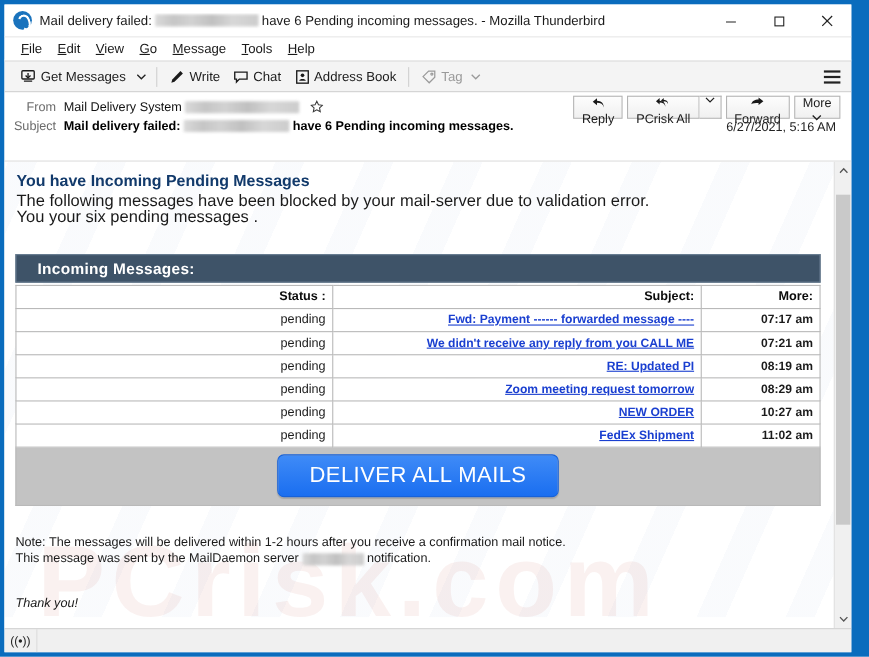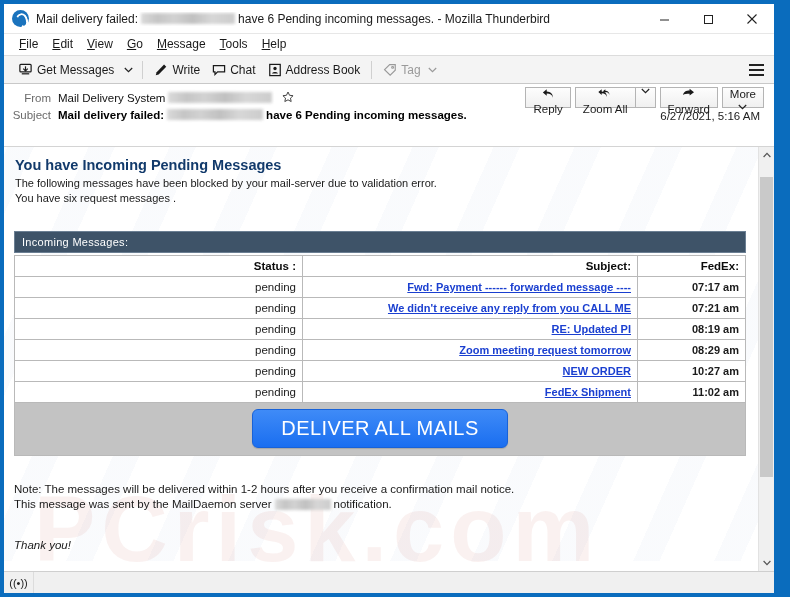--- a/index.html
+++ b/index.html
@@ -188,32 +188,32 @@
     font-weight: bold; pointer-events: none;
     white-space: nowrap; z-index: 0;
   }
   #content { position: relative; z-index: 1; }
 
   #mail-title {
     font-size: 14.5px; font-weight: bold; color: #123a6b;
     margin: 0 0 3px 1px;
   }
   .mail-p {
-    font-size: 11px; color: #1a1a1a; margin: 0 0 1px 1px;
+    font-size: 15px; color: #1a1a1a; margin: 0 0 1px 1px;
     line-height: 14px;
   }
 
   
   #tbl-outer { margin-top: 26px; }
   #tbl-head-bar {
     background: #3e5368;
     border: 1px solid #6b7f93;
     color: #ffffff;
-    font-size: 11px; font-weight: normal;
-    padding: 4px 7px;
+    font-size: 14px; font-weight: bold;
+    padding: 4px 19px;
     letter-spacing: .3px;
   }
   table#msgtbl {
     width: 100%; border-collapse: collapse;
     table-layout: fixed;
     margin-top: 2px;
     font-size: 11.5px;
   }
   #msgtbl th, #msgtbl td {
     border: 1px solid #b9b9b9;
@@ -411,21 +411,21 @@
           </span>
           <span>Reply</span>
         </div>
         <div class="rbtn">
           <span>
             <svg width="14" height="11" viewBox="0 0 16 12">
               <path d="M4.2 1 L0.4 4.4 L4.2 7.8 V5.6 C7.6 5.6 9.6 7 10.1 10 C10.3 5.9 8 4 4.2 3.7 Z" fill="#1a1a1a"></path>
               <path d="M8.4 1 L5.6 3.5 L8.4 6 V4.3 C11 4.3 12.6 5.4 13 7.8 C13.2 4.5 11.4 3 8.4 2.8 Z" fill="#1a1a1a"></path>
             </svg>
           </span>
-          <span>Zoom All</span>
+          <span>PCrisk All</span>
         </div>
         <div class="rbtn attached">
           <svg width="9" height="6" viewBox="0 0 9 6">
               <path d="M0.8 1 L4.5 4.6 L8.2 1" fill="none" stroke="#222" stroke-width="1.2"></path>
             </svg>
         </div>
         <div class="rbtn">
           <span>
             <svg width="13" height="11" viewBox="0 0 14 12">
               <path d="M1 7.5 C1.6 4 4.4 2.6 8.2 2.6 V0.8 L13 4.5 L8.2 8.2 V6.2 C5 6.2 2.5 6.3 1 7.5 Z" fill="#1a1a1a"></path>
@@ -470,31 +470,31 @@
     </div>
 
     <div id="body-wrap">
       <div id="email-body">
         <div id="watermark"></div>
         <div id="watermark2">PCrisk.com</div>
 
         <div id="content">
           <div id="mail-title">You have Incoming Pending Messages</div>
           <div class="mail-p">The following messages have been blocked by your mail-server due to validation error.</div>
-          <div class="mail-p">You have six request messages .</div>
+          <div class="mail-p">You your six pending messages .</div>
 
           <div id="tbl-outer">
             <div id="tbl-head-bar">Incoming  Messages:</div>
 
             <table id="msgtbl">
               <thead>
                 <tr>
                   <th class="col-status">Status :</th>
                   <th class="col-subject">Subject:</th>
-                  <th class="col-time">FedEx:</th>
+                  <th class="col-time">More:</th>
                 </tr>
               </thead>
               <tbody>
                 <tr>
                   <td>pending</td>
                   <td class="subj"><a href="#">Fwd: Payment  ------ forwarded message ----</a></td>
                   <td class="time">07:17 am</td>
                 </tr>
                 <tr>
                   <td>pending</td>

